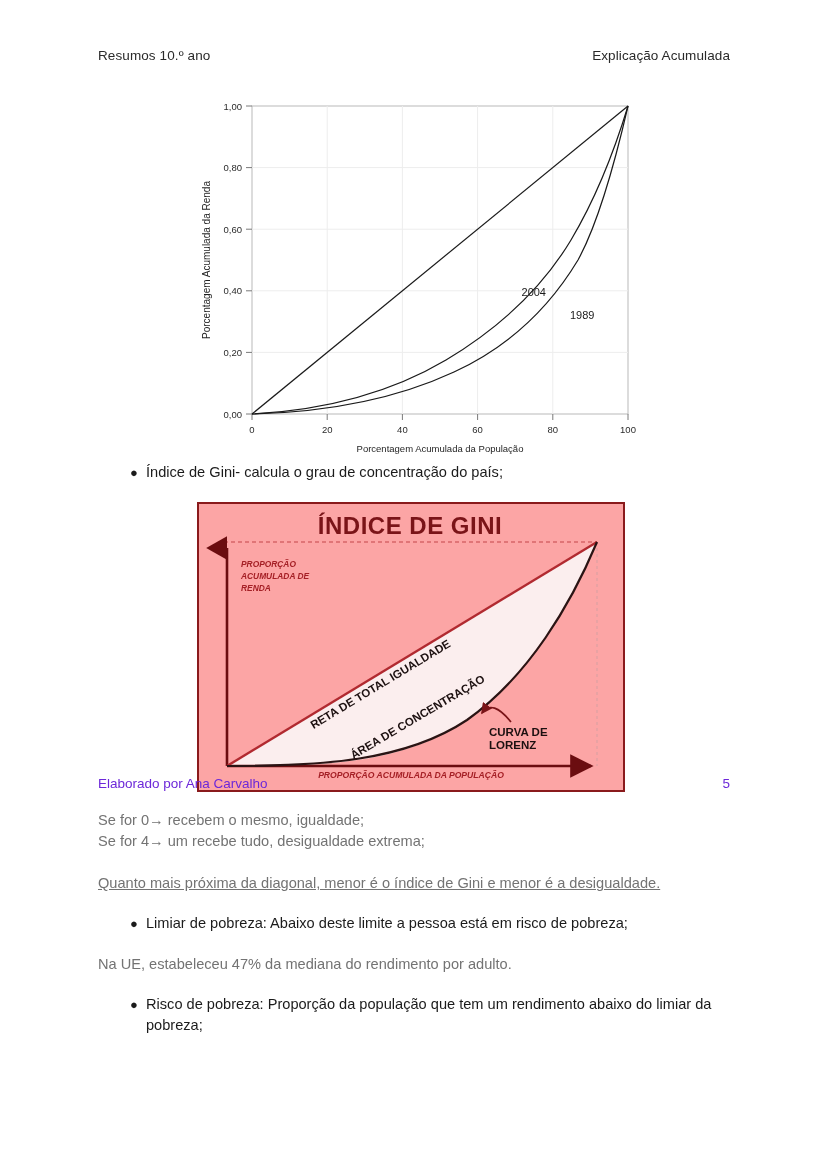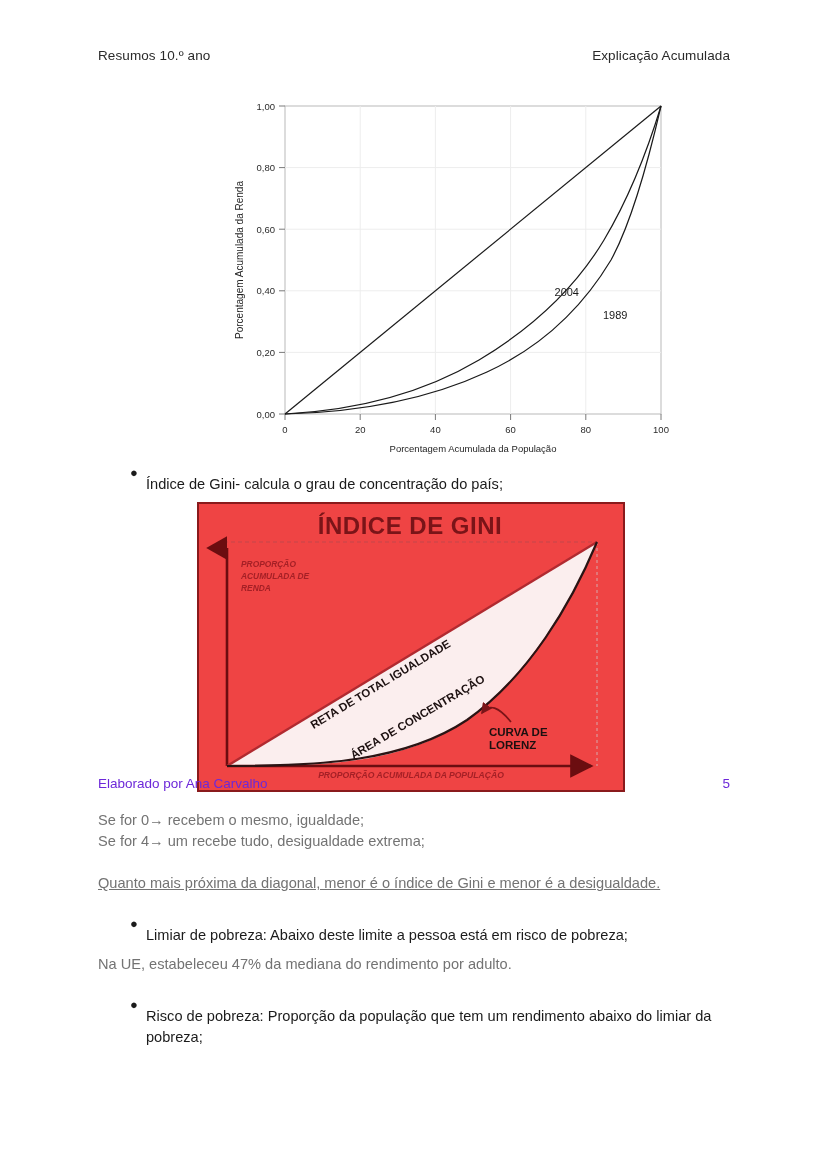--- a/index.html
+++ b/index.html
@@ -36,58 +36,57 @@
     letter-spacing: 0.1px;
   }
 
   
   .lorenz-wrap {
     position: absolute;
     top: 92px;
     left: 196px;
     width: 460px;
     height: 365px;
-    margin-left: 33px;
   }
   .lorenz-svg { display: block; }
 
   
   .bullet-row {
     position: absolute;
     display: flex;
     align-items: flex-start;
     font-size: 14.6px;
     line-height: 21px;
     color: #1b1b1b;
   }
   .bullet-dot {
     width: 16px;
     flex: 0 0 16px;
     font-size: 13px;
     line-height: 21px;
     text-align: left;
   }
-  .bullet-text { flex: 1 1 auto; margin-top: 12px; }
+  .bullet-text { flex: 1 1 auto; }
 
   .para {
     position: absolute;
     font-size: 14.6px;
     line-height: 21px;
     color: #737373;
   }
 
   
   .gini-figure {
     position: absolute;
     top: 502px;
     left: 197px;
     width: 428px;
     height: 290px;
     border: 2.5px solid #8a1a1c;
-    background: #ef4444;
+    background: #fca5a5;
     box-sizing: border-box;
   }
   .gini-svg { display: block; }
 
   
   .footer {
     position: absolute;
     bottom: 42px;
     left: 98px;
     right: 98px;

